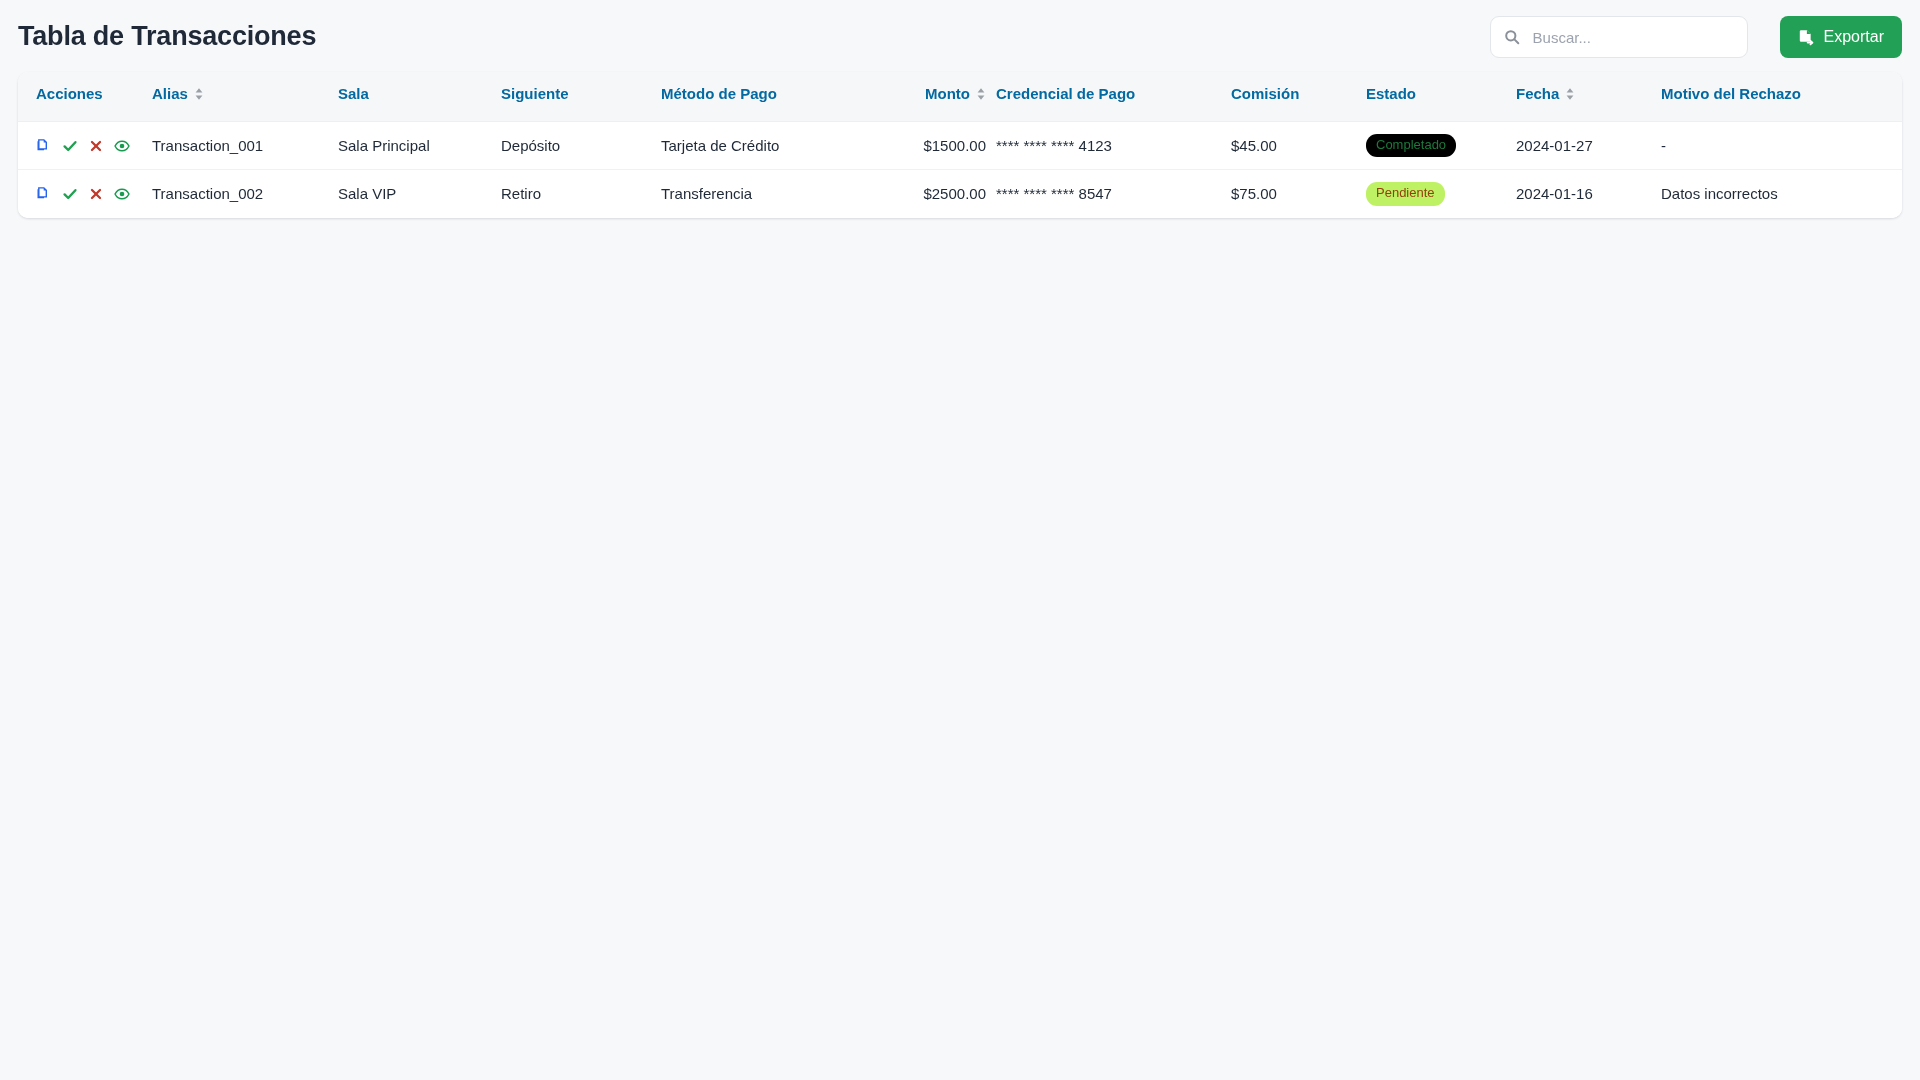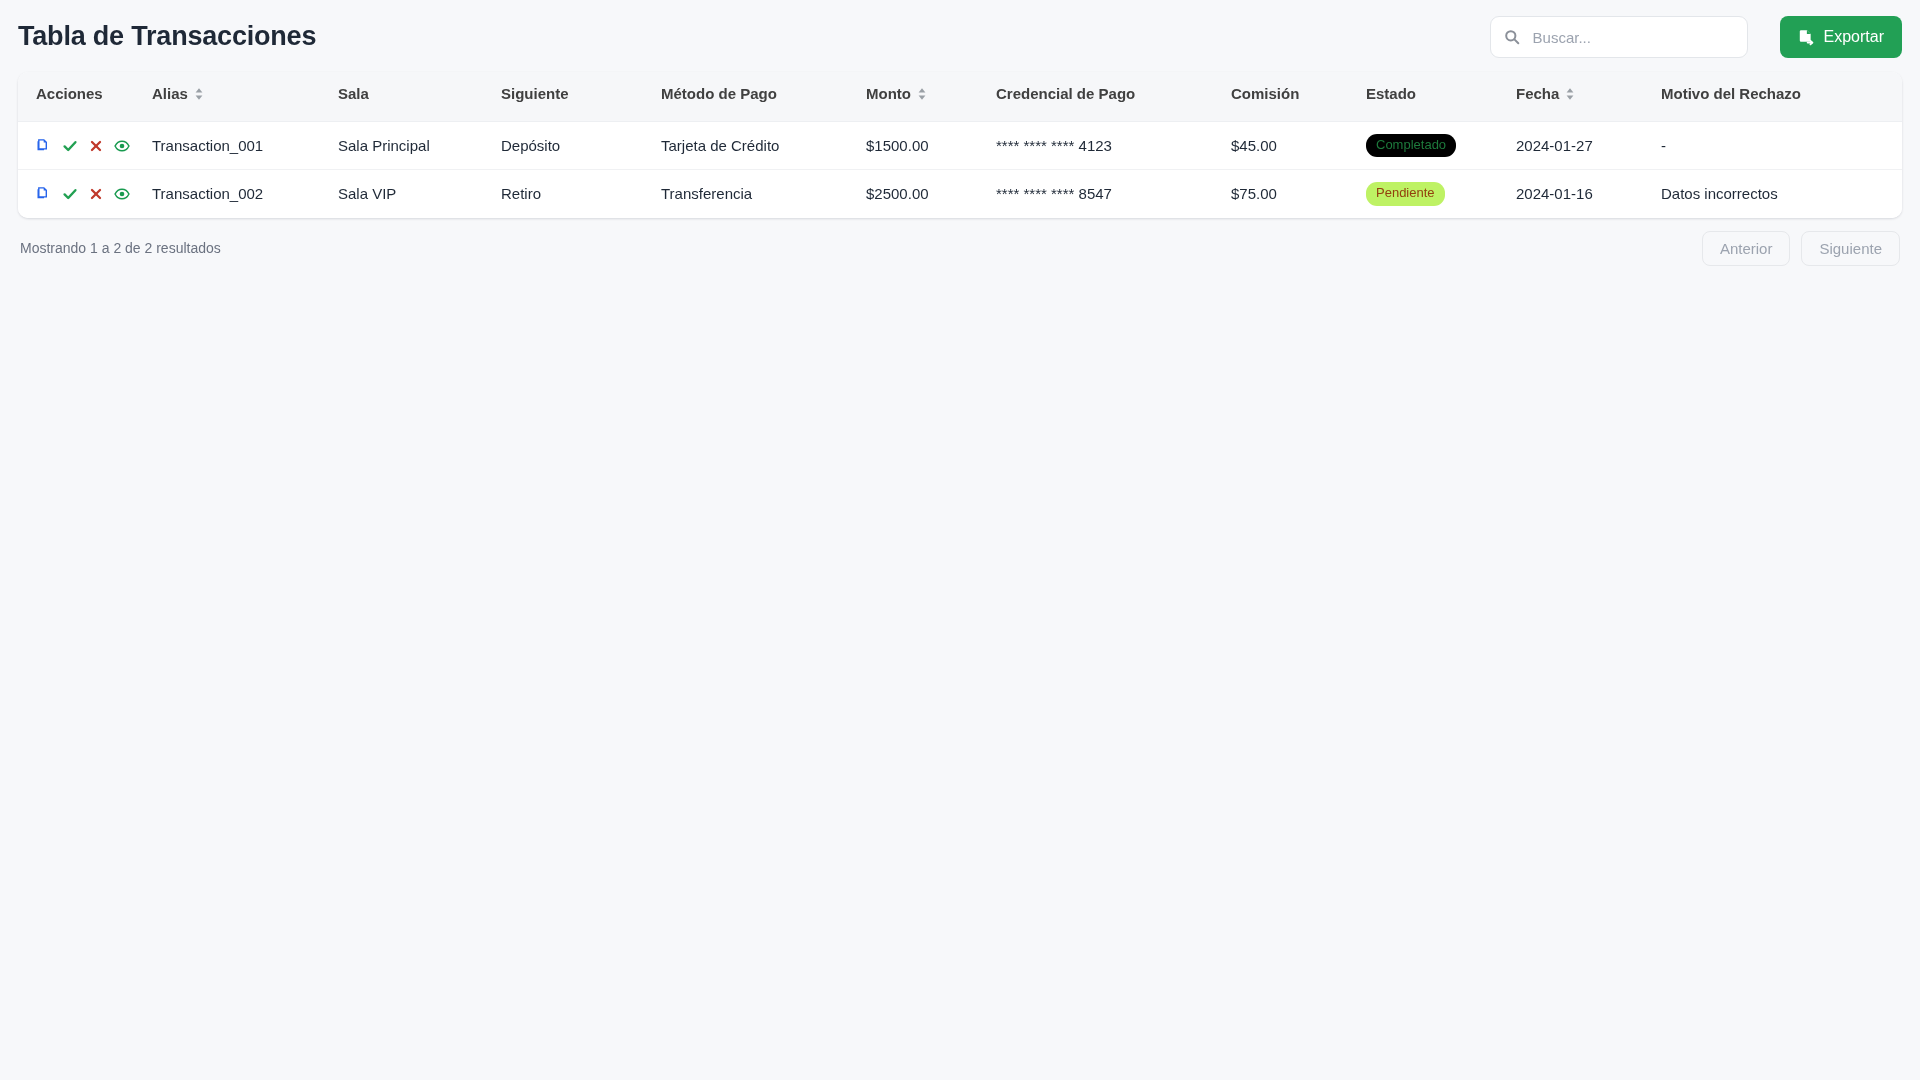--- a/index.html
+++ b/index.html
@@ -112,21 +112,21 @@
     width: 100%;
     border-collapse: collapse;
     table-layout: fixed;
   }
 
   thead th {
     background: #f6f7f9;
     text-align: left;
     font-size: 15px;
     font-weight: bold;
-    color: #404040;
+    color: #0369a1;
     padding: 13px 10px 19px 0;
     white-space: nowrap;
     border-bottom: 1px solid #edeff2;
     vertical-align: middle;
   }
   thead th .th-inner {
     display: inline-flex;
     align-items: center;
     gap: 6px;
   }
@@ -150,21 +150,21 @@
   tbody tr:last-child td { border-bottom: none; }
 
   .col-pad { padding-left: 18px; }
 
   
   .c-acciones      { width: 134px; }
   .c-alias         { width: 186px; }
   .c-sala          { width: 163px; }
   .c-movimiento    { width: 160px; }
   .c-metodo        { width: 205px; }
-  .c-monto         { width: 130px; }
+  .c-monto         { width: 130px; text-align: right; }
   .c-credencial    { width: 235px; }
   .c-comision      { width: 135px; }
   .c-estado        { width: 150px; }
   .c-fecha         { width: 145px; }
   .c-motivo        { width: auto; }
 
   
   .actions {
     display: flex;
     align-items: center;
@@ -456,21 +456,14 @@
             <span class="badge badge-pendiente">Pendiente</span>
           </td>
           <td class="c-fecha">2024-01-16</td>
           <td class="c-motivo">Datos incorrectos</td>
         </tr>
 
       </tbody>
     </table>
   </div>
 
-  <div class="table-footer">
-    <div class="results-text">Mostrando 1 a 2 de 2 resultados</div>
-    <div class="pager">
-      <button class="pager-btn">Anterior</button>
-      <button class="pager-btn">Siguiente</button>
-    </div>
-  </div>
 
 </div>
 
 </body></html>

